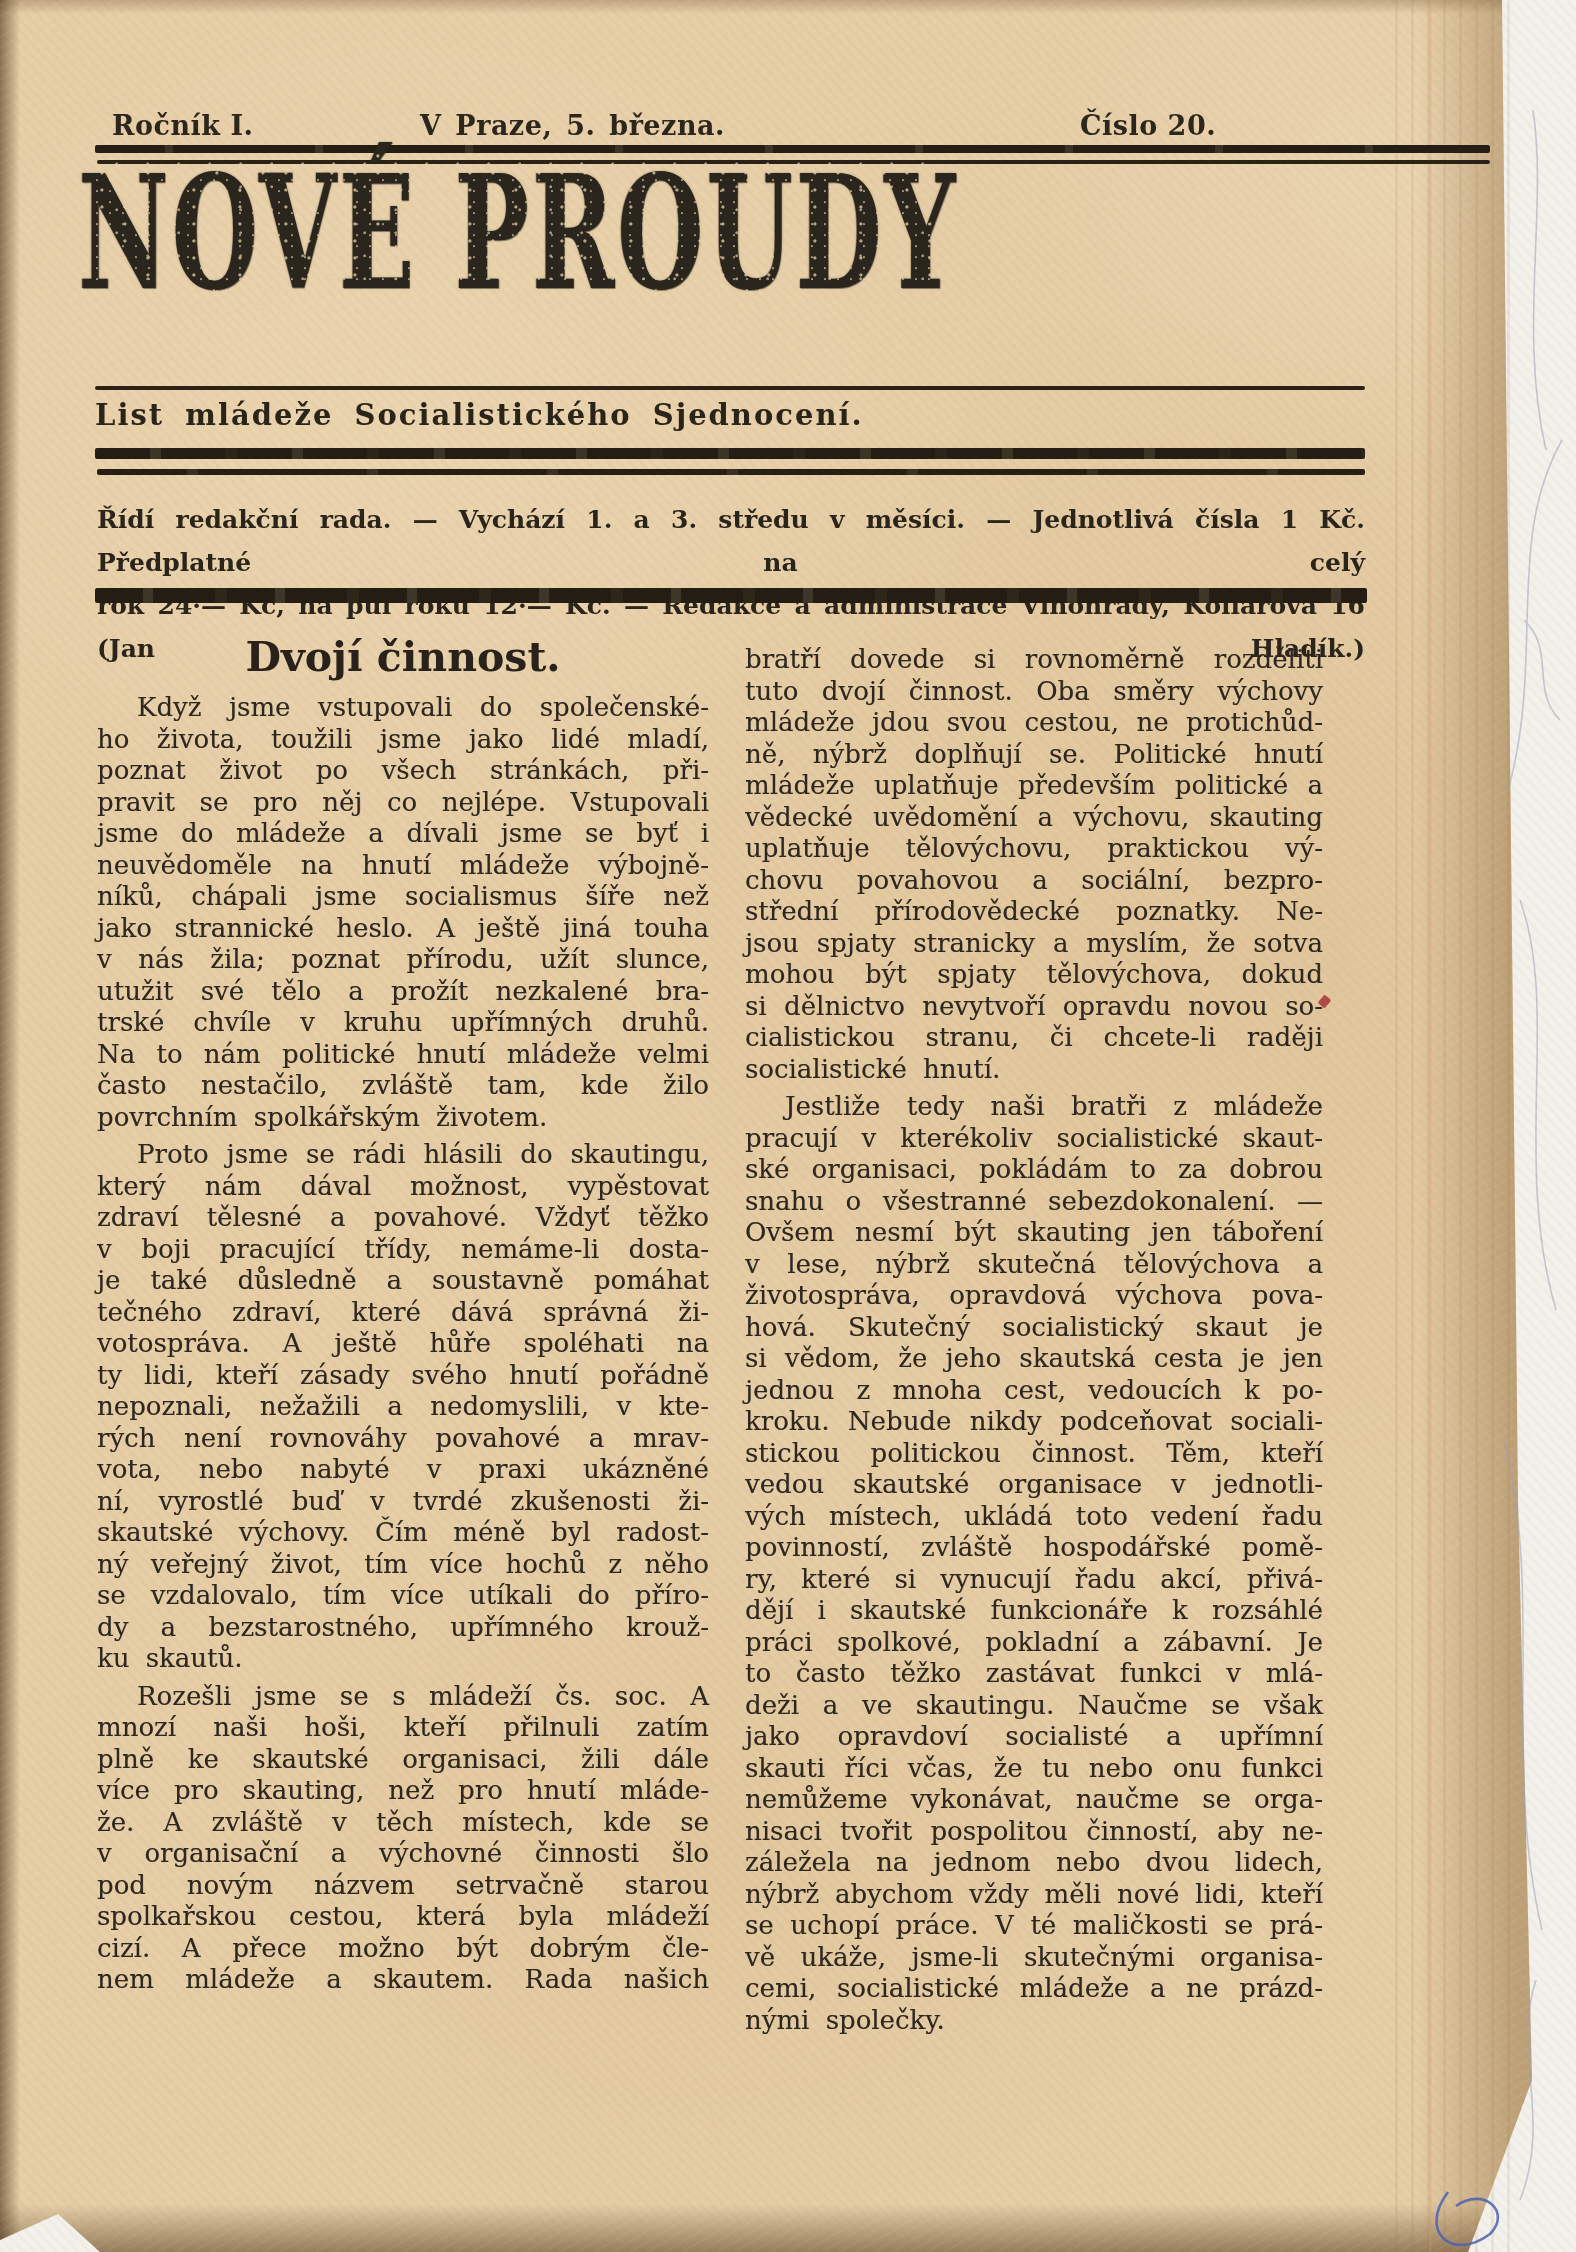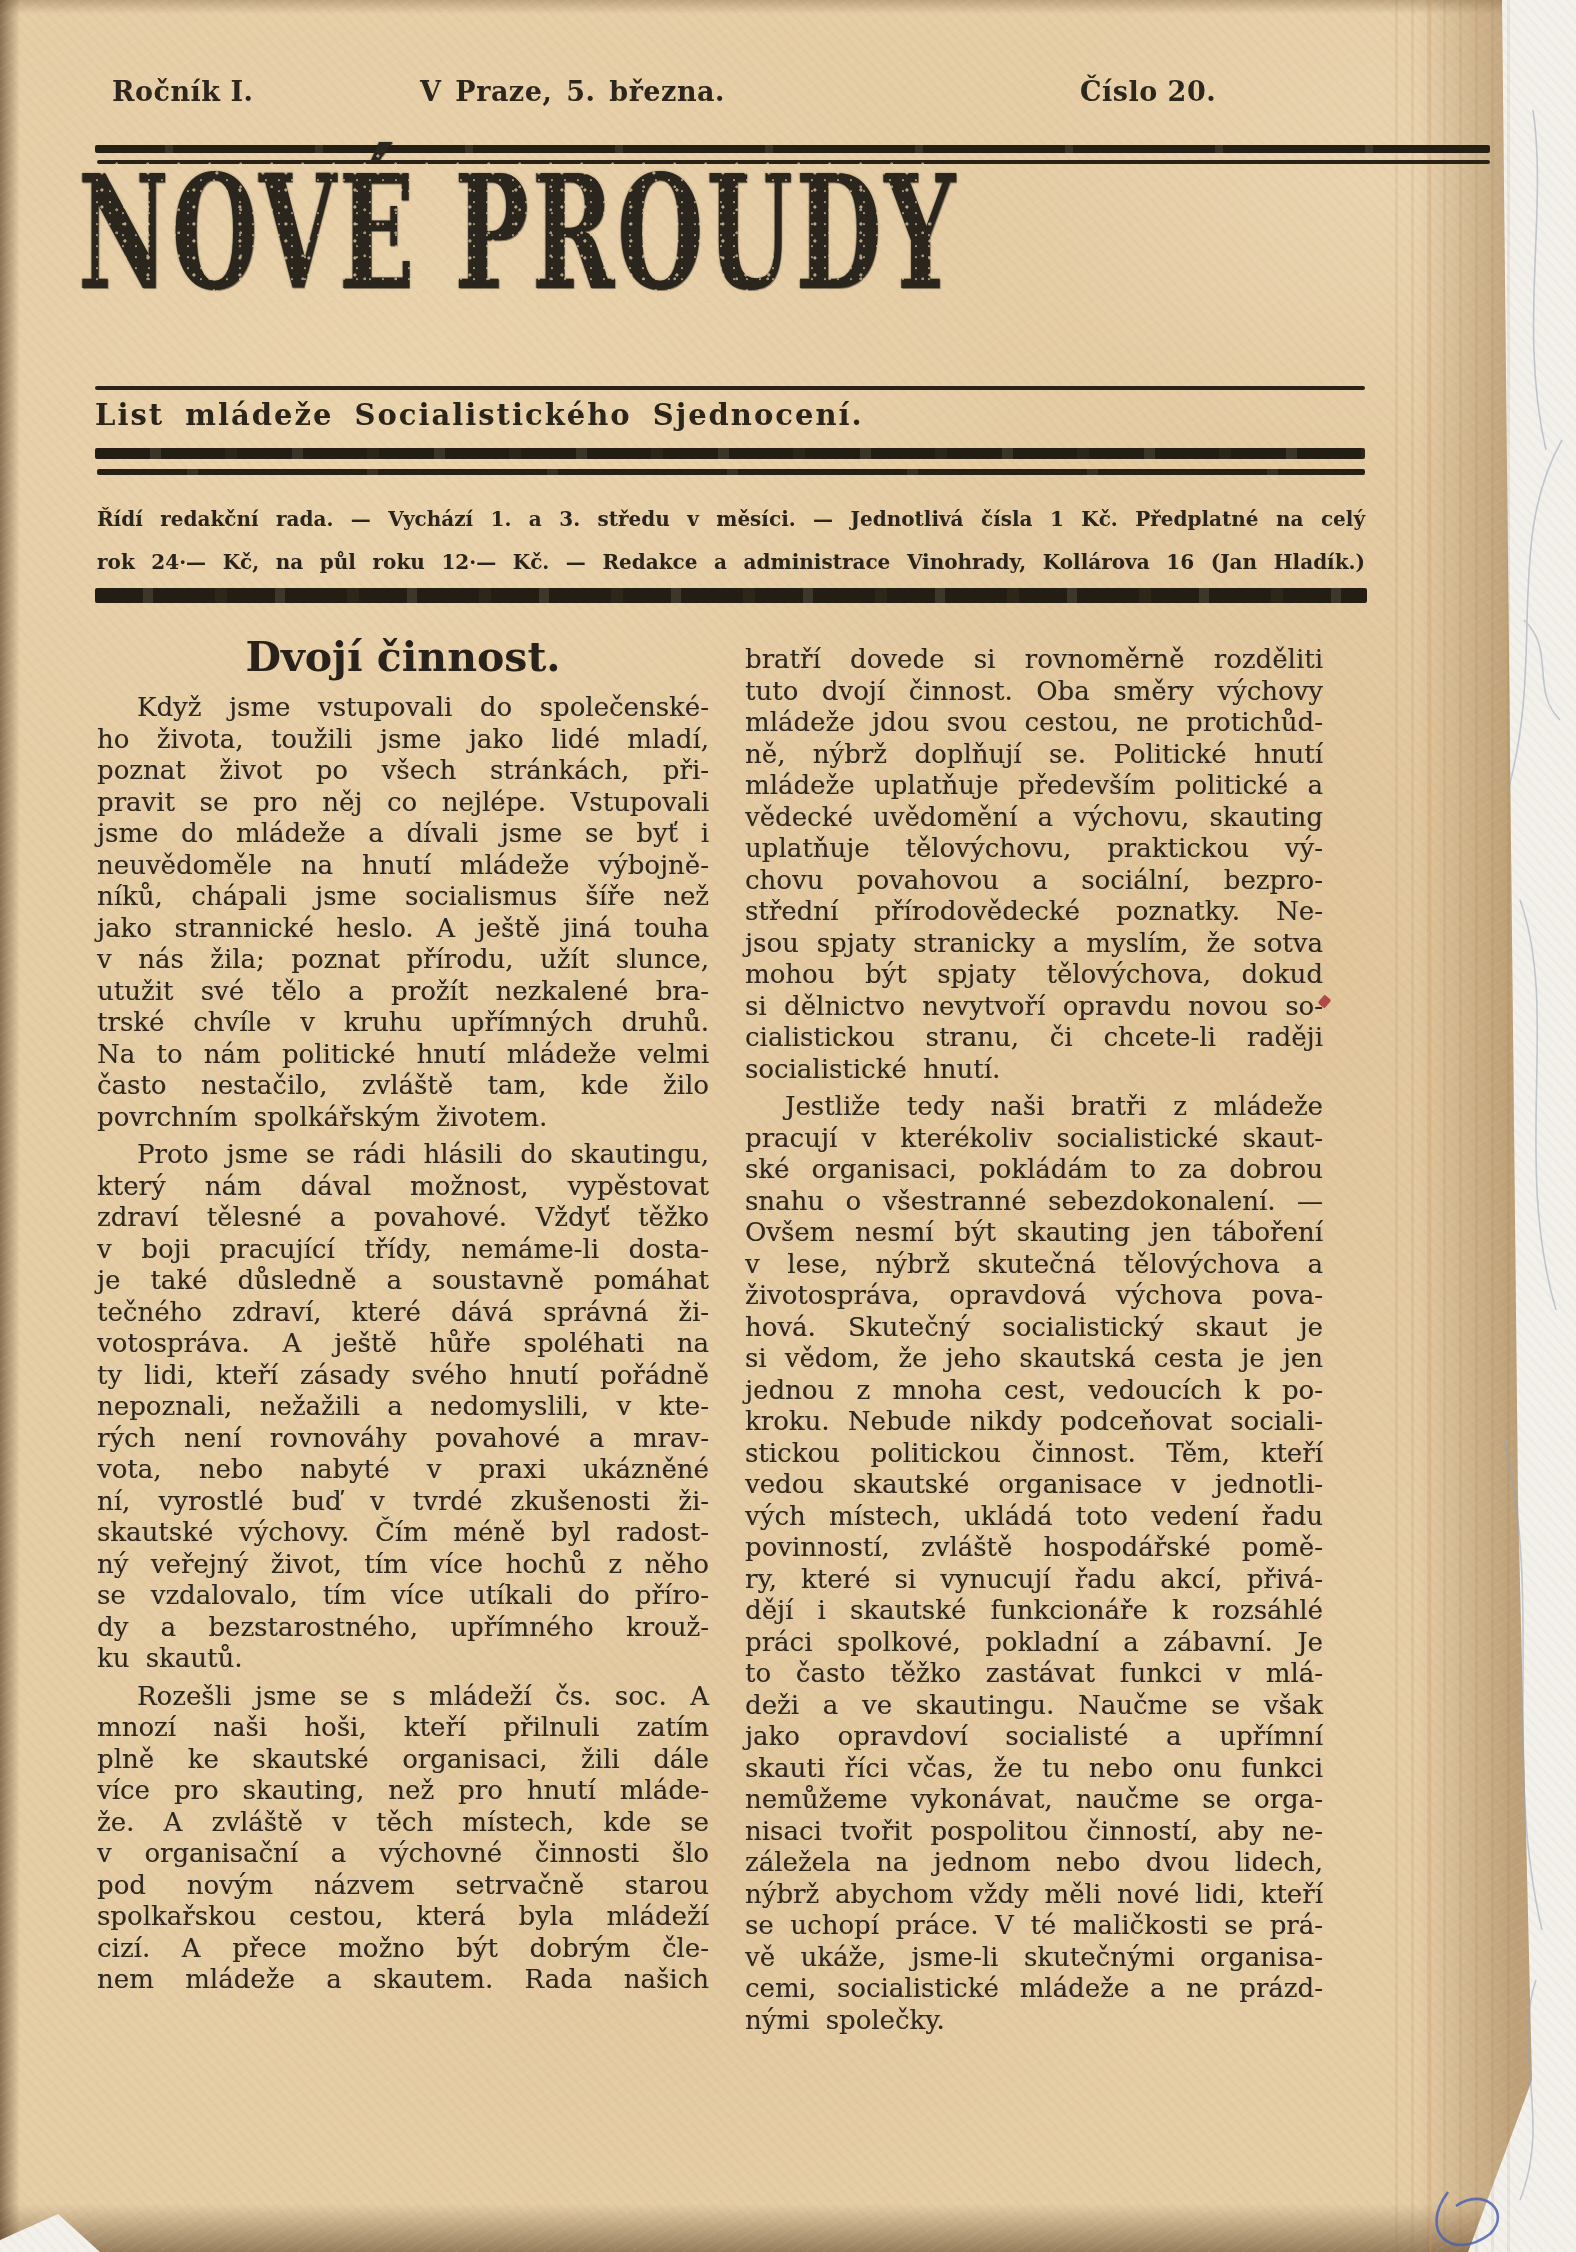--- a/index.html
+++ b/index.html
@@ -31,21 +31,21 @@
   }
   .edge-stripes{
     position:absolute;top:0;left:1395px;width:125px;height:2252px;pointer-events:none;
     background:
       linear-gradient(90deg, transparent 34px, rgba(214,154,102,.55) 35px, transparent 37px),
       repeating-linear-gradient(90deg, rgba(150,110,60,.14) 0 3px, transparent 3px 16px);
     opacity:.8;
   }
 
   
-  .ink{color:#2d261d;}
+  .ink{color:#2d261d;margin-top:34px;}
 
   .topline{position:absolute;top:76px;height:34px;font-size:27px;font-weight:bold;letter-spacing:.5px;}
   .vol{left:112px;}
   .dateline{left:420px;word-spacing:4px;}
   .issue{left:1080px;}
 
   .rule{position:absolute;background:#251e14;border-radius:2px;}
   .rule-a{left:95px;top:145px;width:1395px;height:8px;
           background:repeating-linear-gradient(90deg,#251e14 0 70px,#3b3327 70px 78px,#251e14 78px 150px);}
   .rule-b{left:97px;top:160px;width:1393px;height:4px;background:#2a2217;}
@@ -69,21 +69,21 @@
       radial-gradient(circle 2px at 30% 35%, rgba(229,205,166,.95) 0 1.2px, transparent 2px),
       radial-gradient(circle 1.6px at 70% 60%, rgba(229,205,166,.85) 0 1px, transparent 1.8px),
       radial-gradient(circle 1.2px at 15% 75%, rgba(229,205,166,.8) 0 .8px, transparent 1.4px);
     background-size:23px 17px, 31px 23px, 13px 11px;
     opacity:.8;
   }
 
   .subtitle{position:absolute;left:95px;top:398px;width:810px;text-align:left;
     font-size:29px;font-weight:bold;letter-spacing:2px;word-spacing:9px;color:#2b241a;}
 
-  .info{position:absolute;left:97px;top:498px;width:1268px;font-size:20px;font-weight:bold;color:#2b241a;}
+  .info{position:absolute;left:97px;top:498px;width:1268px;font-size:25px;font-weight:bold;color:#2b241a;}
   .info-line{line-height:43px;text-align:justify;text-align-last:justify;word-spacing:2px;}
 
   
   .col{position:absolute;top:630px;color:#2e2720;}
   .col-left{left:97px;width:612px;}
   .col-right{left:745px;width:578px;padding-top:14px;}
   .art-title{height:62px;line-height:54px;text-align:center;font-size:41px;font-weight:bold;color:#29221a;}
   .para + .para{margin-top:6px;}
   .line{font-size:26px;line-height:31.5px;text-align:justify;text-align-last:justify;word-spacing:2px;
         text-shadow:.3px .4px 0 rgba(43,37,29,.35);}

